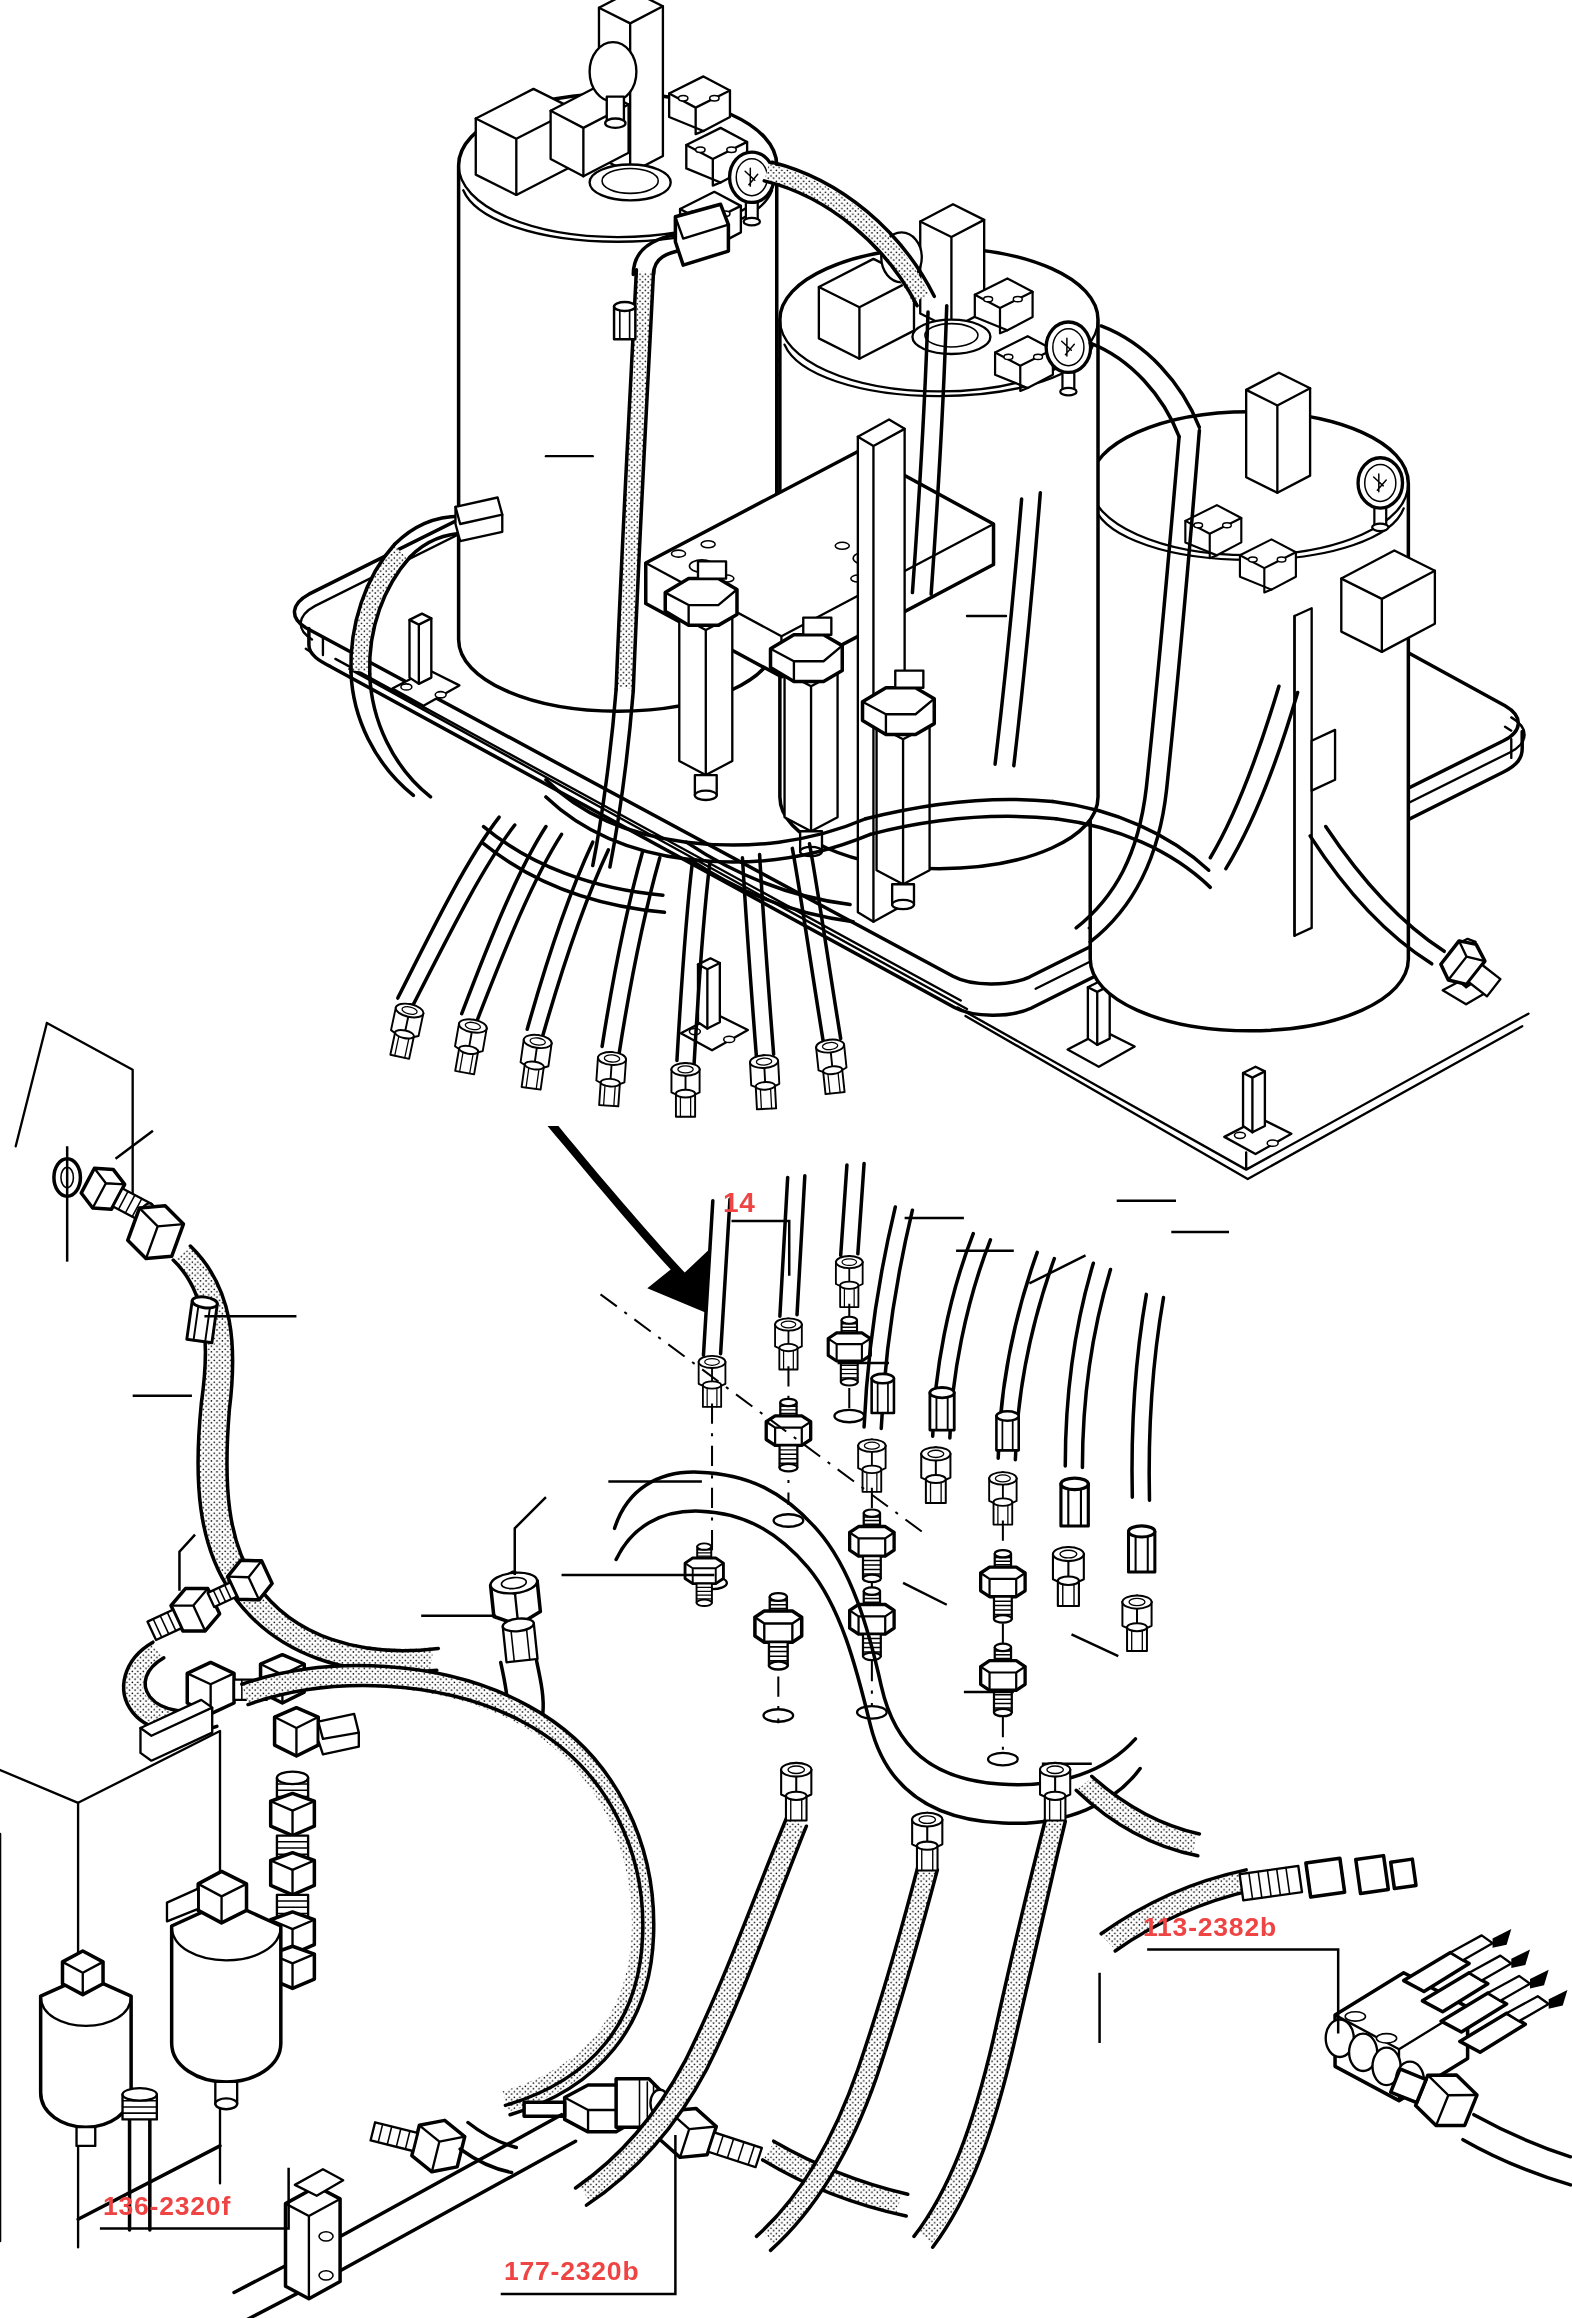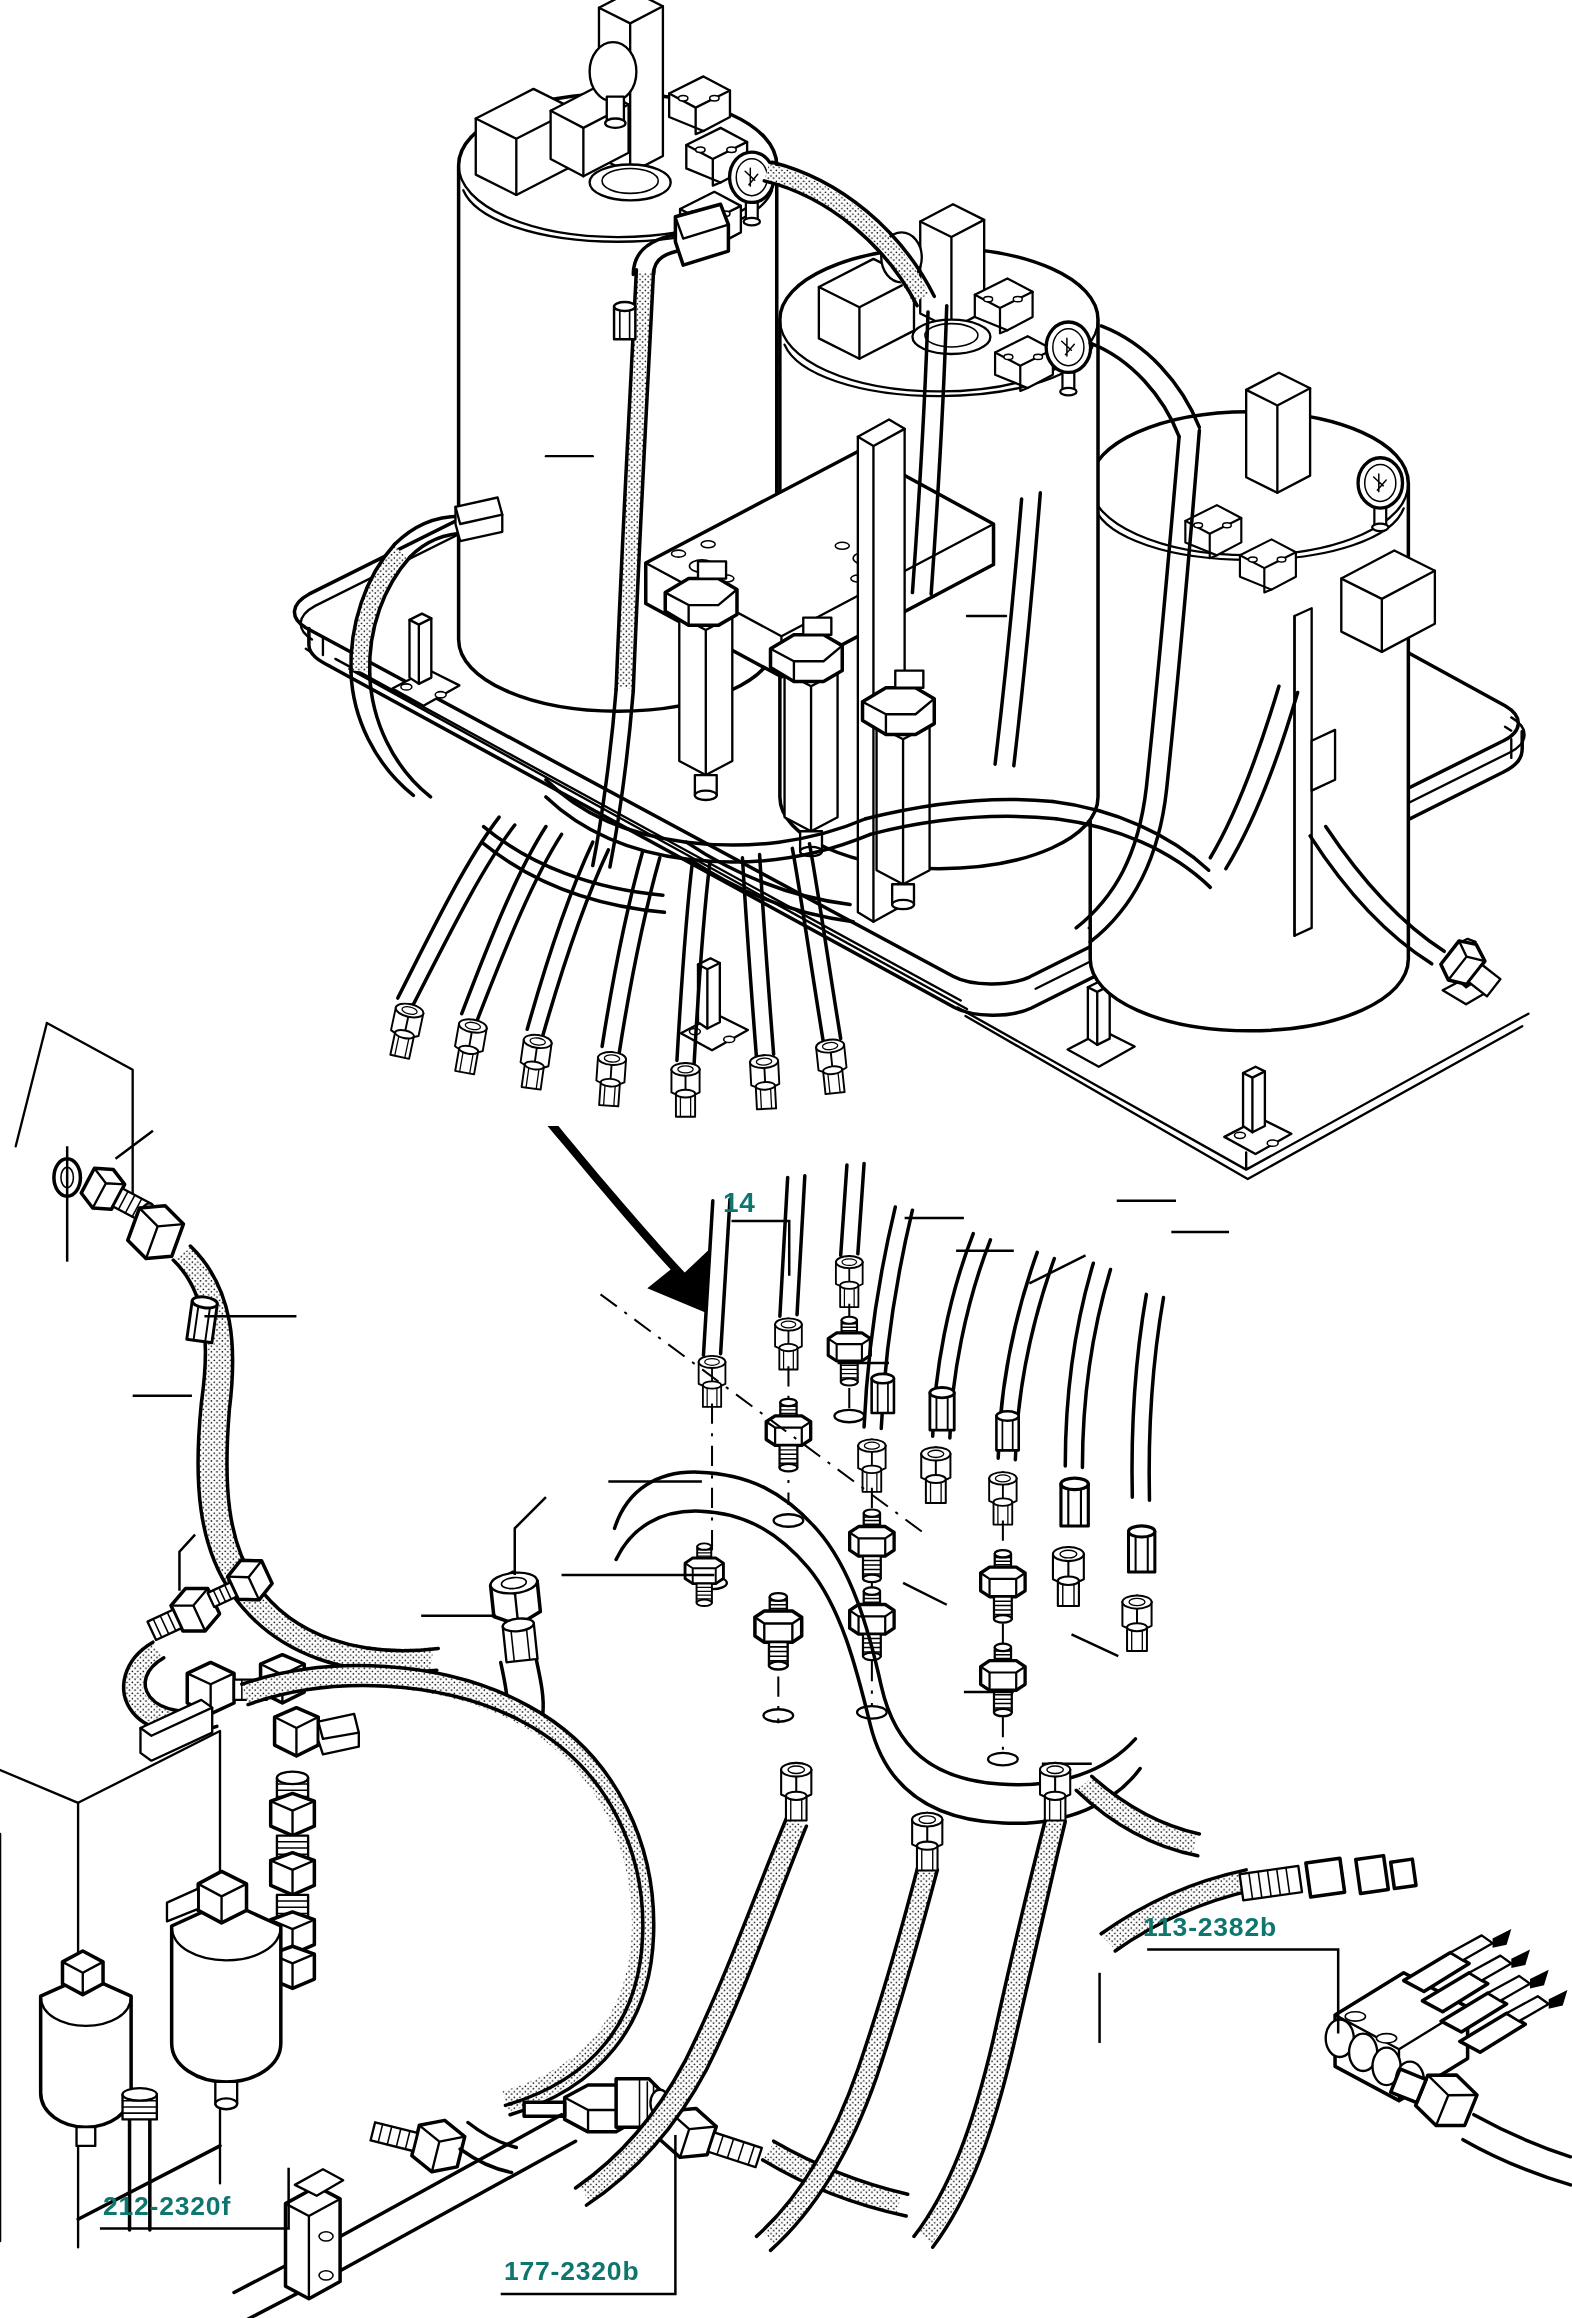--- a/index.html
+++ b/index.html
@@ -10,21 +10,21 @@
   .ln2{fill:none;stroke:#000;stroke-width:4.5;stroke-linecap:round;stroke-linejoin:round;}
   .lnT{fill:none;stroke:#000;stroke-width:2;stroke-linecap:round;stroke-linejoin:round;}
   .wht{fill:#fff;stroke:#000;stroke-width:3;stroke-linejoin:round;}
   .wht2{fill:#fff;stroke:#000;stroke-width:4.5;stroke-linejoin:round;}
   .whtT{fill:#fff;stroke:#000;stroke-width:2;stroke-linejoin:round;}
   .blk{fill:#000;stroke:none;}
   .lead{fill:none;stroke:#000;stroke-width:3.2;stroke-linecap:butt;}
   .ctr{fill:none;stroke:#000;stroke-width:2.6;stroke-dasharray:26 12 4 12;stroke-linecap:butt;}
   .shade{fill:url(#stip);stroke:none;}
   .lbl{position:absolute;font-family:"Liberation Sans",sans-serif;font-weight:700;
-       color:#0f766e;white-space:nowrap;letter-spacing:0.8px;}
+       color:#ef4444;white-space:nowrap;letter-spacing:0.8px;}
   .lbl-big{font-size:26.5px;}
   .lbl-num{font-size:28px;}
 </style>
 </head>
 <body>
 
 <div id="sheet">
 
 <svg class="layer" viewBox="0 0 2017 2974">
   <defs>
@@ -705,18 +705,18 @@
     <path class="lead" d="M128,2858 L370,2858 L370,2780"></path>
 
     <path class="lead" d="M642,2942 L866,2942 L866,2738"></path>
   </g>
 </svg>
 
 <div class="lbl lbl-num" style="left:723px;top:1187px;">14</div>
 
 <div class="lbl lbl-big" style="left:1143px;top:1912px;">113-2382b</div>
 
-<div class="lbl lbl-big" style="left:103px;top:2191px;">212-2320f</div>
+<div class="lbl lbl-big" style="left:103px;top:2191px;">136-2320f</div>
 
 <div class="lbl lbl-big" style="left:504px;top:2256px;">177-2320b</div>
 
 </div>
 
 
 </body></html>

